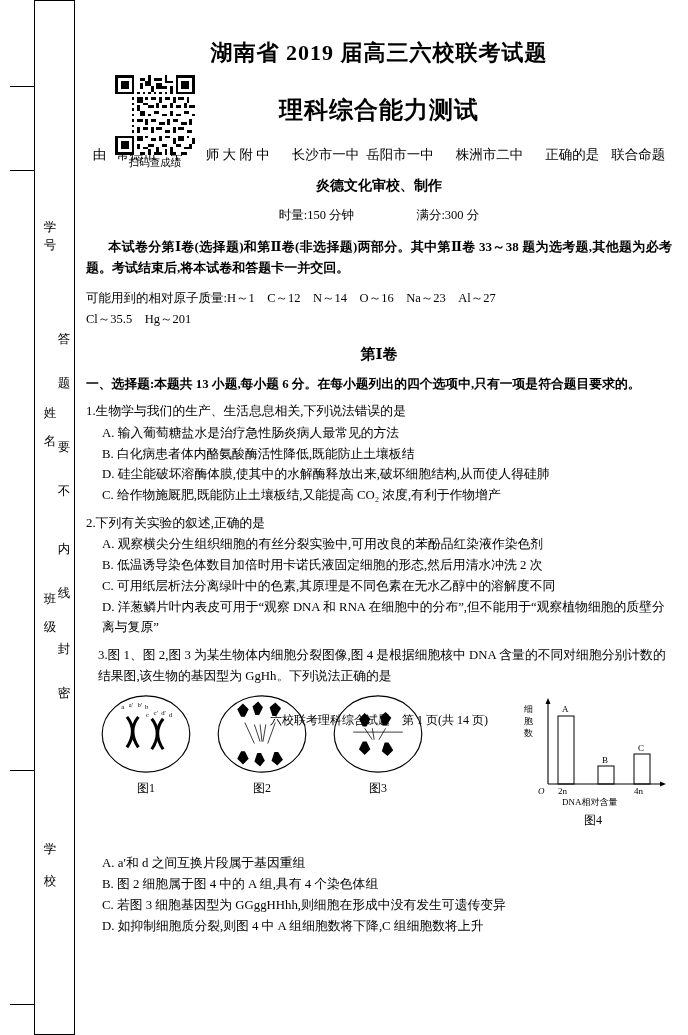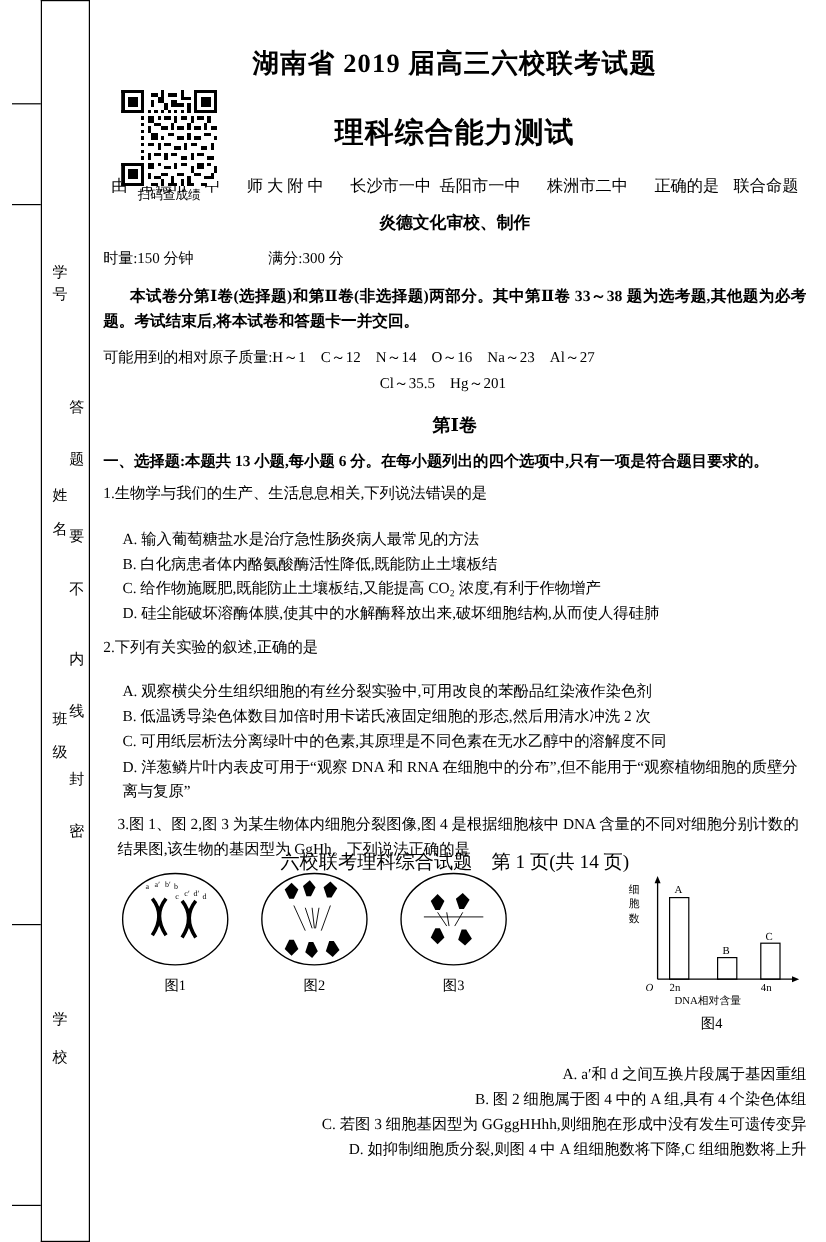--- a/index.html
+++ b/index.html
@@ -66,21 +66,21 @@
     margin-top: 26px;
     text-align: center;
     font-size: 24px;
     font-weight: bold;
     letter-spacing: 1px;
   }
 
   
   .qr-wrap {
     position: absolute;
-    left: 12px;
+    left: 26px;
     top: 75px;
     width: 86px;
     text-align: center;
   }
   .qr {
     width: 80px;
     height: 80px;
     margin: 0 auto;
     display: block;
   }
@@ -118,60 +118,60 @@
   }
 
   .maker {
     margin-top: 13px;
     text-align: center;
     font-size: 14px;
     font-weight: bold;
   }
   .timescore {
     margin-top: 12px;
-    text-align: left;
+    text-align: center;
     font-size: 12.5px;
   }
   .timescore .gap { display: inline-block; width: 56px; }
 
   .para {
     font-size: 13px;
     line-height: 1.62;
     margin-top: 12px;
     text-align: justify;
   }
   .bold { font-weight: bold; }
 
   .atomic {
     font-size: 12.5px;
     line-height: 1.7;
     margin-top: 10px;
   }
-  .atomic .l2 { text-align: center; padding-right: 20px;}
+  .atomic .l2 { text-align: left; padding-right: 20px;}
 
   .juan1 {
     margin-top: 14px;
     text-align: center;
     font-size: 15px;
     font-weight: bold;
   }
 
   .sec-head {
     margin-top: 10px;
     font-size: 12.8px;
     line-height: 1.6;
     text-align: justify;
   }
 
   .q {
     margin-top: 7px;
     font-size: 12.8px;
     line-height: 1.62;
   }
-  .opts { margin-top: 17px; }
+  .opts { margin-top: 1px; }
   .opt {
     font-size: 12.8px;
     line-height: 1.62;
     padding-left: 16px;
   }
   .opt.wrap2 { padding-left: 16px; }
 
   
   .figrow {
     margin-top: 8px;
@@ -198,21 +198,21 @@
     text-align: center;
   }
   .fig4 .cap { font-size: 12px; margin-top: 2px; }
 
   .footer {
     position: absolute;
     bottom: 8px;
     left: 0;
     width: 586px;
     text-align: center;
-    font-size: 16px;
+    font-size: 12px;
   }
 </style>
 </head>
 <body>
 
 <div id="page">
 
   <div class="vstrip a"></div>
   <div class="vstrip b"></div>
   <div class="hrule" style="left:34px; top:0; width:41px;"></div>
@@ -427,22 +427,22 @@
     </div>
 
     <div class="juan1">第Ⅰ卷</div>
 
     <div class="sec-head bold">一、选择题:本题共 13 小题,每小题 6 分。在每小题列出的四个选项中,只有一项是符合题目要求的。</div>
 
     <div class="q">1.生物学与我们的生产、生活息息相关,下列说法错误的是</div>
     <div class="opts">
       <div class="opt">A. 输入葡萄糖盐水是治疗急性肠炎病人最常见的方法</div>
       <div class="opt">B. 白化病患者体内酪氨酸酶活性降低,既能防止土壤板结</div>
+      <div class="opt">D. 硅尘能破坏溶酶体膜,使其中的水解酶释放出来,破坏细胞结构,从而使人得硅肺</div>
       <div class="opt">C. 给作物施厩肥,既能防止土壤板结,又能提高 CO₂ 浓度,有利于作物增产</div>
-      <div class="opt">D. 硅尘能破坏溶酶体膜,使其中的水解酶释放出来,破坏细胞结构,从而使人得硅肺</div>
     </div>
 
     <div class="q">2.下列有关实验的叙述,正确的是</div>
     <div class="opts">
       <div class="opt">A. 观察横尖分生组织细胞的有丝分裂实验中,可用改良的苯酚品红染液作染色剂</div>
       <div class="opt">B. 低温诱导染色体数目加倍时用卡诺氏液固定细胞的形态,然后用清水冲洗 2 次</div>
       <div class="opt">C. 可用纸层析法分离绿叶中的色素,其原理是不同色素在无水乙醇中的溶解度不同</div>
       <div class="opt wrap2">D. 洋葱鳞片叶内表皮可用于“观察 DNA 和 RNA 在细胞中的分布”,但不能用于“观察植物细胞的质壁分离与复原”</div>
     </div>
 
@@ -537,21 +537,21 @@
 
           <text x="20" y="100" font-size="9" font-style="italic" font-family="Liberation Serif, serif">O</text>
           <text x="40" y="100" font-size="9" font-family="Liberation Serif, serif">2n</text>
           <text x="116" y="100" font-size="9" font-family="Liberation Serif, serif">4n</text>
           <text x="44" y="111" font-size="9" font-family="Liberation Serif, serif">DNA相对含量</text>
         </svg>
         <div class="cap">图4</div>
       </div>
     </div>
 
-    <div class="opts" style="margin-top:-6px;text-align:right;">
+    <div class="opts" style="margin-top:-6px;">
       <div class="opt">A. a′和 d 之间互换片段属于基因重组</div>
       <div class="opt">B. 图 2 细胞属于图 4 中的 A 组,具有 4 个染色体组</div>
       <div class="opt">C. 若图 3 细胞基因型为 GGggHHhh,则细胞在形成中没有发生可遗传变异</div>
       <div class="opt">D. 如抑制细胞质分裂,则图 4 中 A 组细胞数将下降,C 组细胞数将上升</div>
     </div>
 
     <div class="footer">六校联考理科综合试题　第 1 页(共 14 页)</div>
   </div>
 </div>
 

